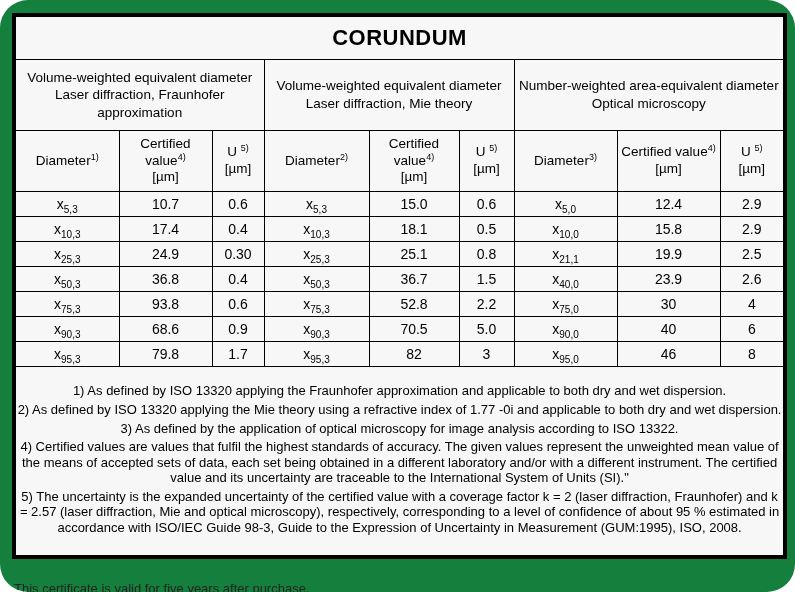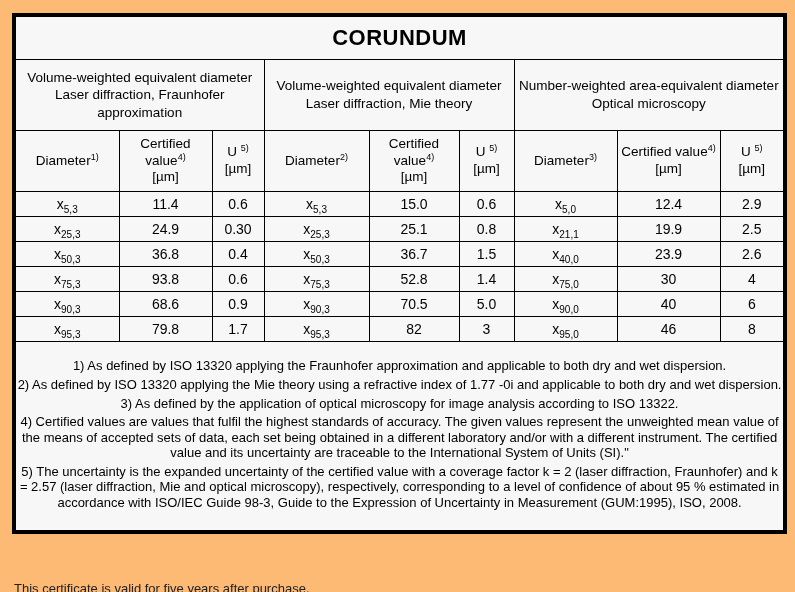--- a/index.html
+++ b/index.html
@@ -1,22 +1,23 @@
 <!DOCTYPE html>
 <html><head>
 <meta charset="utf-8">
 <style>
   html,body{margin:0;padding:0;}
   .page{
     position:relative;
     width:795px;height:592px;
-    background:#fdba74;
+    background:#15803d;
     overflow:hidden;
     font-family:"Liberation Sans", sans-serif;
     color:#000;
+    border-radius:28px;
   }
   table.cert{
     position:absolute;left:12px;top:13px;
     width:771px;
     border-collapse:collapse;
     table-layout:fixed;
     background:#f7f7f7;
     border:4px solid #000;
   }
   table.cert td{
@@ -142,27 +143,38 @@
       <td class="col-head">
         <span>U</span> <sup class="fn">5)</sup>
         <div>[µm]</div>
       </td>
     </tr>
 
     </tbody>
       <tbody>
         <tr>
           <td class="data"><span>x</span><sub class="subsc">5,3</sub></td>
-          <td class="data">11.4</td>
+          <td class="data">10.7</td>
           <td class="data">0.6</td>
           <td class="data gs"><span>x</span><sub class="subsc">5,3</sub></td>
           <td class="data">15.0</td>
           <td class="data">0.6</td>
           <td class="data gs"><span>x</span><sub class="subsc">5,0</sub></td>
           <td class="data">12.4</td>
+          <td class="data">2.9</td>
+        </tr>
+        <tr>
+          <td class="data"><span>x</span><sub class="subsc">10,3</sub></td>
+          <td class="data">17.4</td>
+          <td class="data">0.4</td>
+          <td class="data gs"><span>x</span><sub class="subsc">10,3</sub></td>
+          <td class="data">18.1</td>
+          <td class="data">0.5</td>
+          <td class="data gs"><span>x</span><sub class="subsc">10,0</sub></td>
+          <td class="data">15.8</td>
           <td class="data">2.9</td>
         </tr>
         <tr>
           <td class="data"><span>x</span><sub class="subsc">25,3</sub></td>
           <td class="data">24.9</td>
           <td class="data">0.30</td>
           <td class="data gs"><span>x</span><sub class="subsc">25,3</sub></td>
           <td class="data">25.1</td>
           <td class="data">0.8</td>
           <td class="data gs"><span>x</span><sub class="subsc">21,1</sub></td>
@@ -179,21 +191,21 @@
           <td class="data gs"><span>x</span><sub class="subsc">40,0</sub></td>
           <td class="data">23.9</td>
           <td class="data">2.6</td>
         </tr>
         <tr>
           <td class="data"><span>x</span><sub class="subsc">75,3</sub></td>
           <td class="data">93.8</td>
           <td class="data">0.6</td>
           <td class="data gs"><span>x</span><sub class="subsc">75,3</sub></td>
           <td class="data">52.8</td>
-          <td class="data">1.4</td>
+          <td class="data">2.2</td>
           <td class="data gs"><span>x</span><sub class="subsc">75,0</sub></td>
           <td class="data">30</td>
           <td class="data">4</td>
         </tr>
         <tr>
           <td class="data"><span>x</span><sub class="subsc">90,3</sub></td>
           <td class="data">68.6</td>
           <td class="data">0.9</td>
           <td class="data gs"><span>x</span><sub class="subsc">90,3</sub></td>
           <td class="data">70.5</td>

